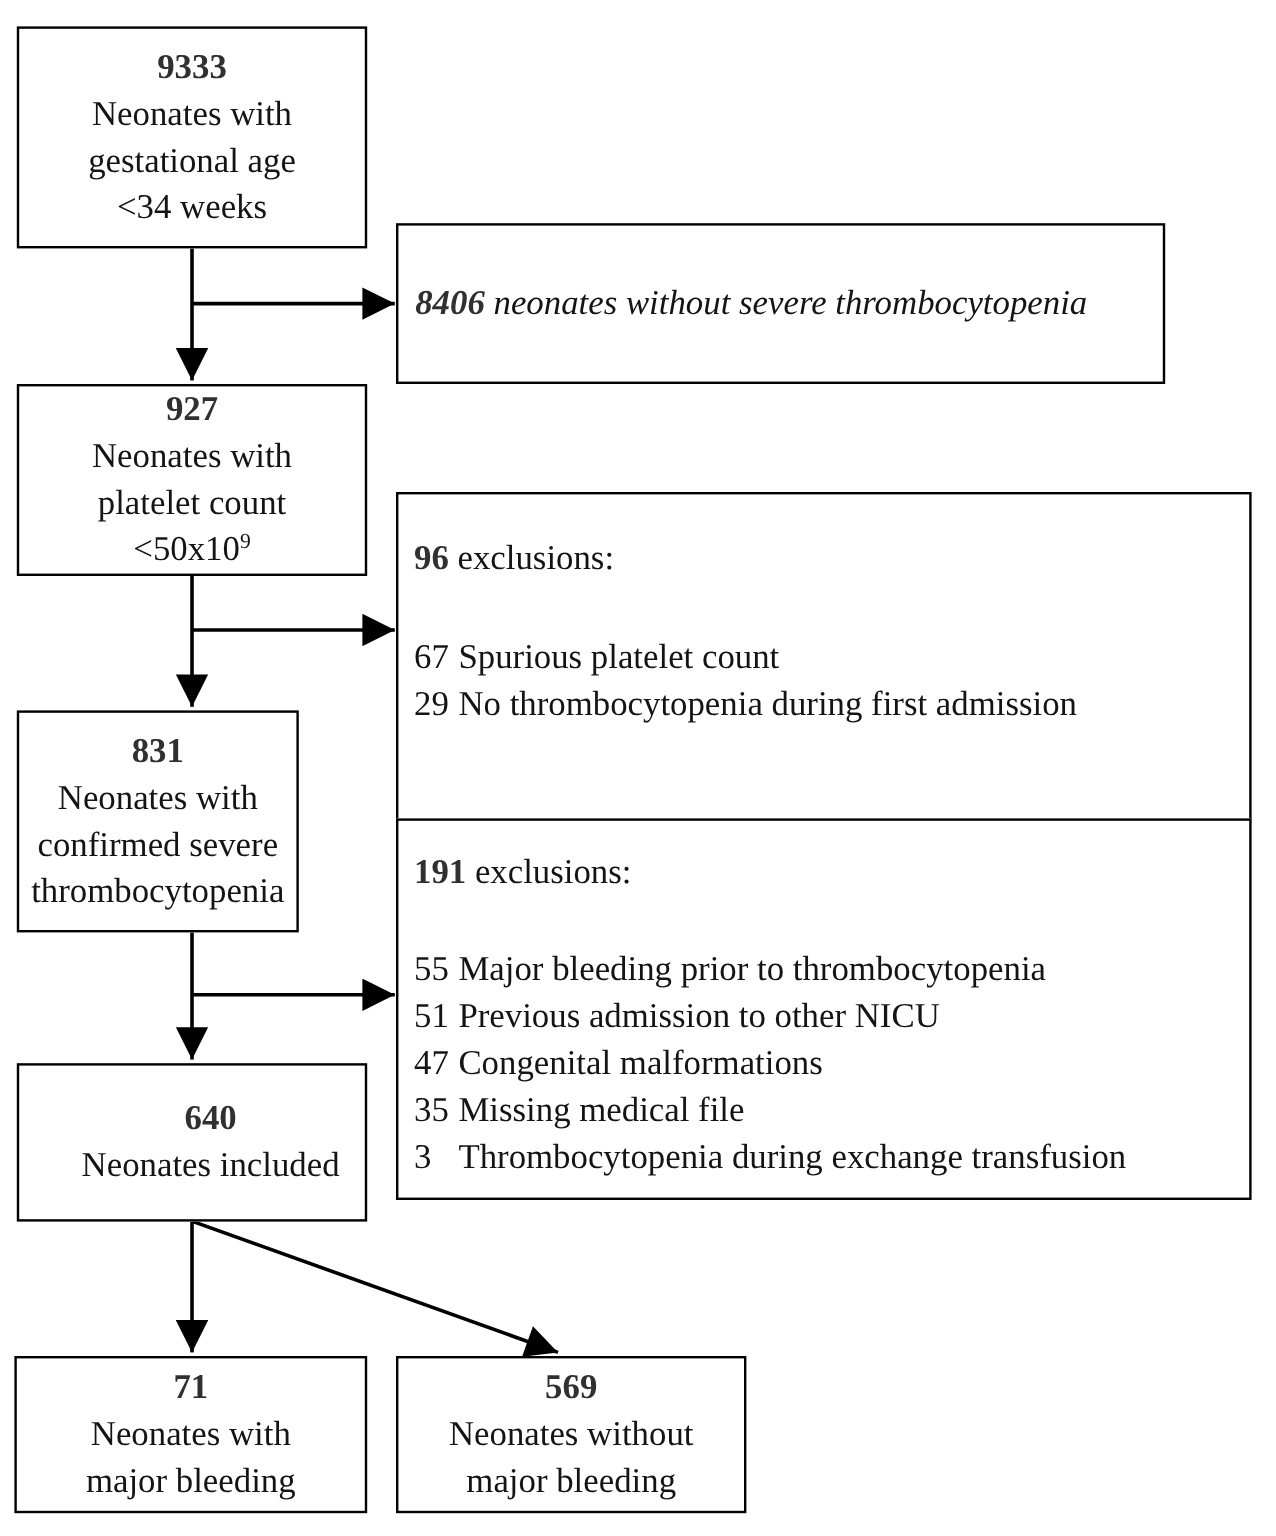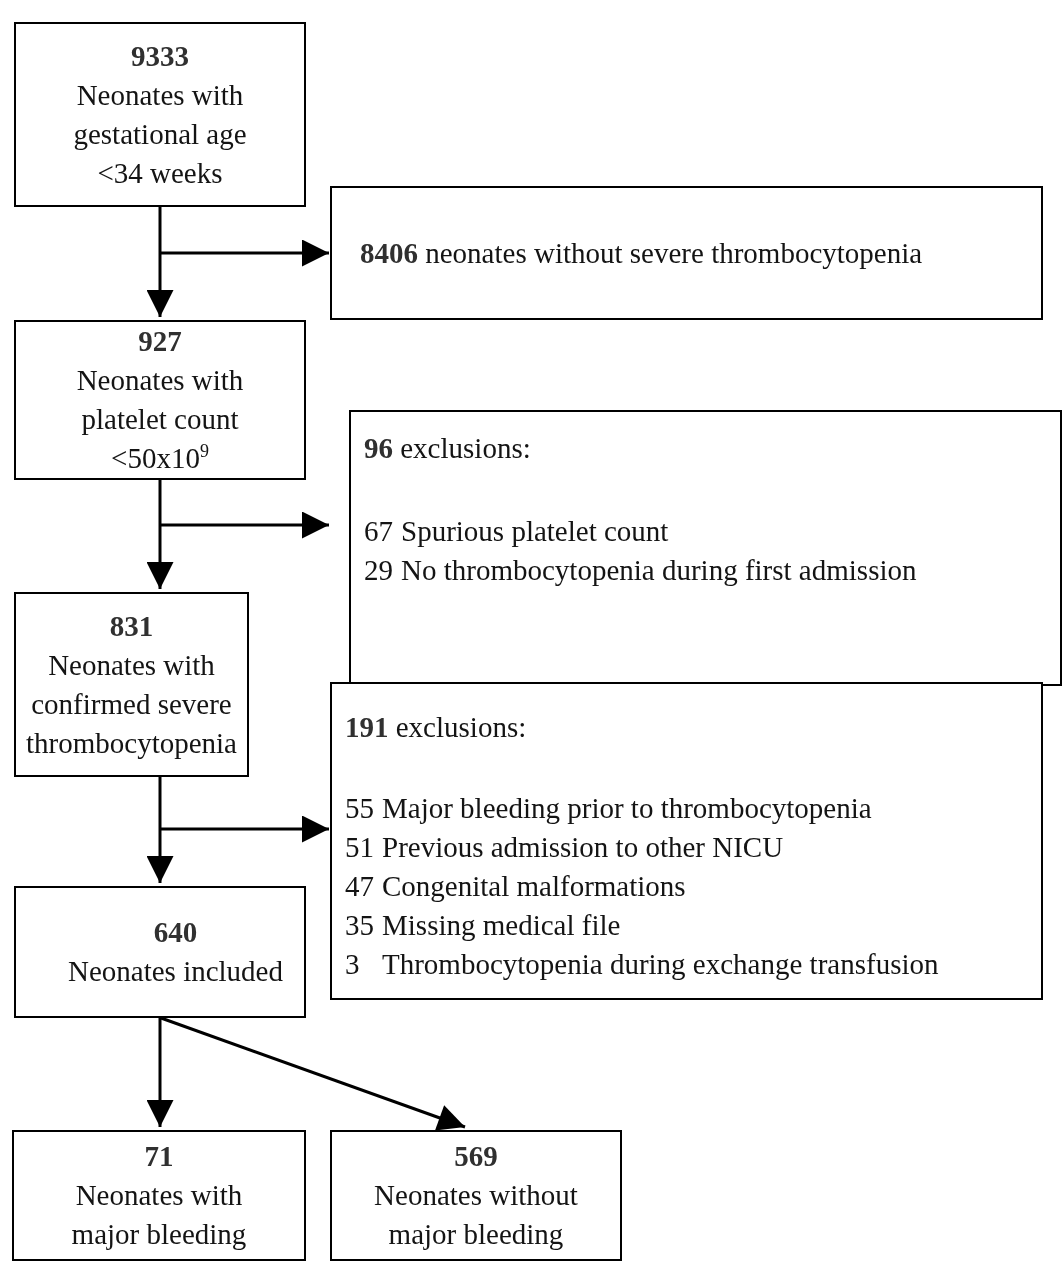--- a/index.html
+++ b/index.html
@@ -43,23 +43,23 @@
   .excl-item .num { min-width: 37px; flex: 0 0 auto; }
   sup { font-size: 0.62em; vertical-align: super; line-height: 0; }
   svg.connectors {
     position: absolute;
     left: 0; top: 0;
     width: 1063px; height: 1280px;
     pointer-events: none;
   }
   
   #box-total        { left: 14px;  top: 22px;   width: 292px; height: 185px; }
-  #box-no-severe    { left: 330px; top: 186px;  width: 713px; height: 134px; padding-left: 28px; }
+  #box-no-severe    { left: 330px; top: 186px;  width: 641px; height: 134px; padding-left: 14px; font-style: italic; }
   #box-platelet     { left: 14px;  top: 320px;  width: 292px; height: 160px; }
-  #box-excl-96      { left: 330px; top: 410px;  width: 713px; height: 276px; padding-top: 17px; margin-left: 19px; }
+  #box-excl-96      { left: 330px; top: 410px;  width: 713px; height: 276px; padding-top: 34px; }
   #box-confirmed    { left: 14px;  top: 592px;  width: 235px; height: 185px; }
   #box-excl-191     { left: 330px; top: 682px;  width: 713px; height: 318px; padding-top: 24px; }
   #box-included     { left: 14px;  top: 886px;  width: 292px; height: 132px; padding-left: 31px; }
   #box-major        { left: 12px;  top: 1130px; width: 294px; height: 131px; }
   #box-no-major     { left: 330px; top: 1130px; width: 292px; height: 131px; }
   #box-excl-96 .excl-items  { margin-top: 44px; }
   #box-excl-191 .excl-items { margin-top: 42px; }
 </style>
 </head>
 <body>

